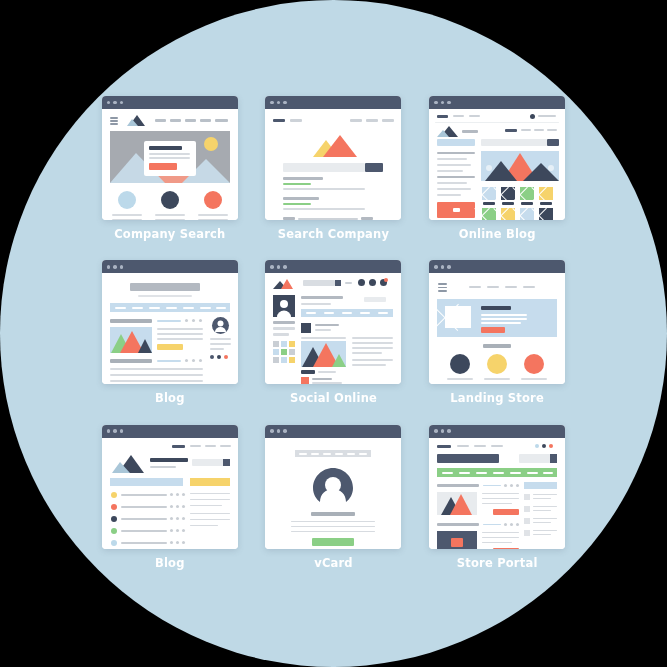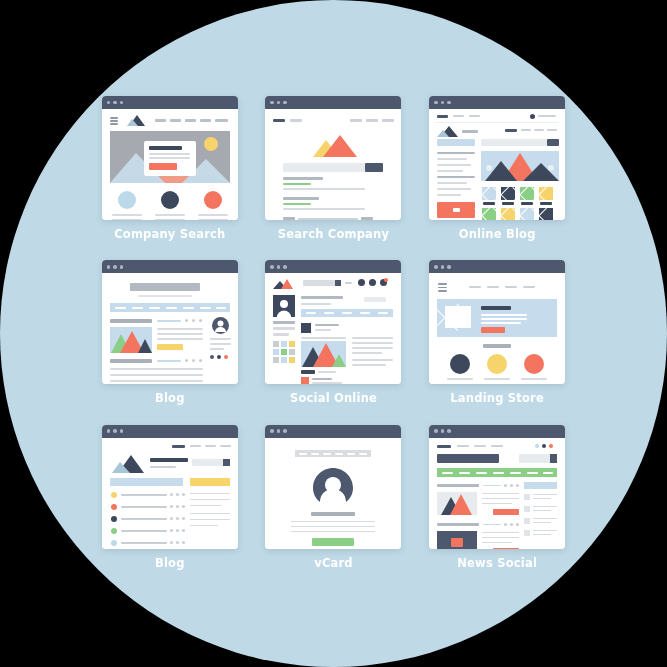--- a/index.html
+++ b/index.html
@@ -506,17 +506,17 @@
           <div class="bar" style="left:104px;top:68px;width:24px;height:1.5px"></div>
           <div class="bar" style="left:104px;top:72px;width:18px;height:1.5px"></div>
           <div class="sq" style="left:95px;top:80px;width:6px;height:6px;background:#e0e3e7"></div>
           <div class="bar" style="left:104px;top:80px;width:24px;height:1.5px"></div>
           <div class="bar" style="left:104px;top:84px;width:18px;height:1.5px"></div>
           <div class="sq" style="left:95px;top:92px;width:6px;height:6px;background:#e0e3e7"></div>
           <div class="bar" style="left:104px;top:92px;width:24px;height:1.5px"></div>
           <div class="bar" style="left:104px;top:96px;width:18px;height:1.5px"></div>
         </div>
       </div>
-      <div class="label">News Social</div>
+      <div class="label">Store Portal</div>
     </div>
 
   </div>
 </div>
 
 </body></html>

